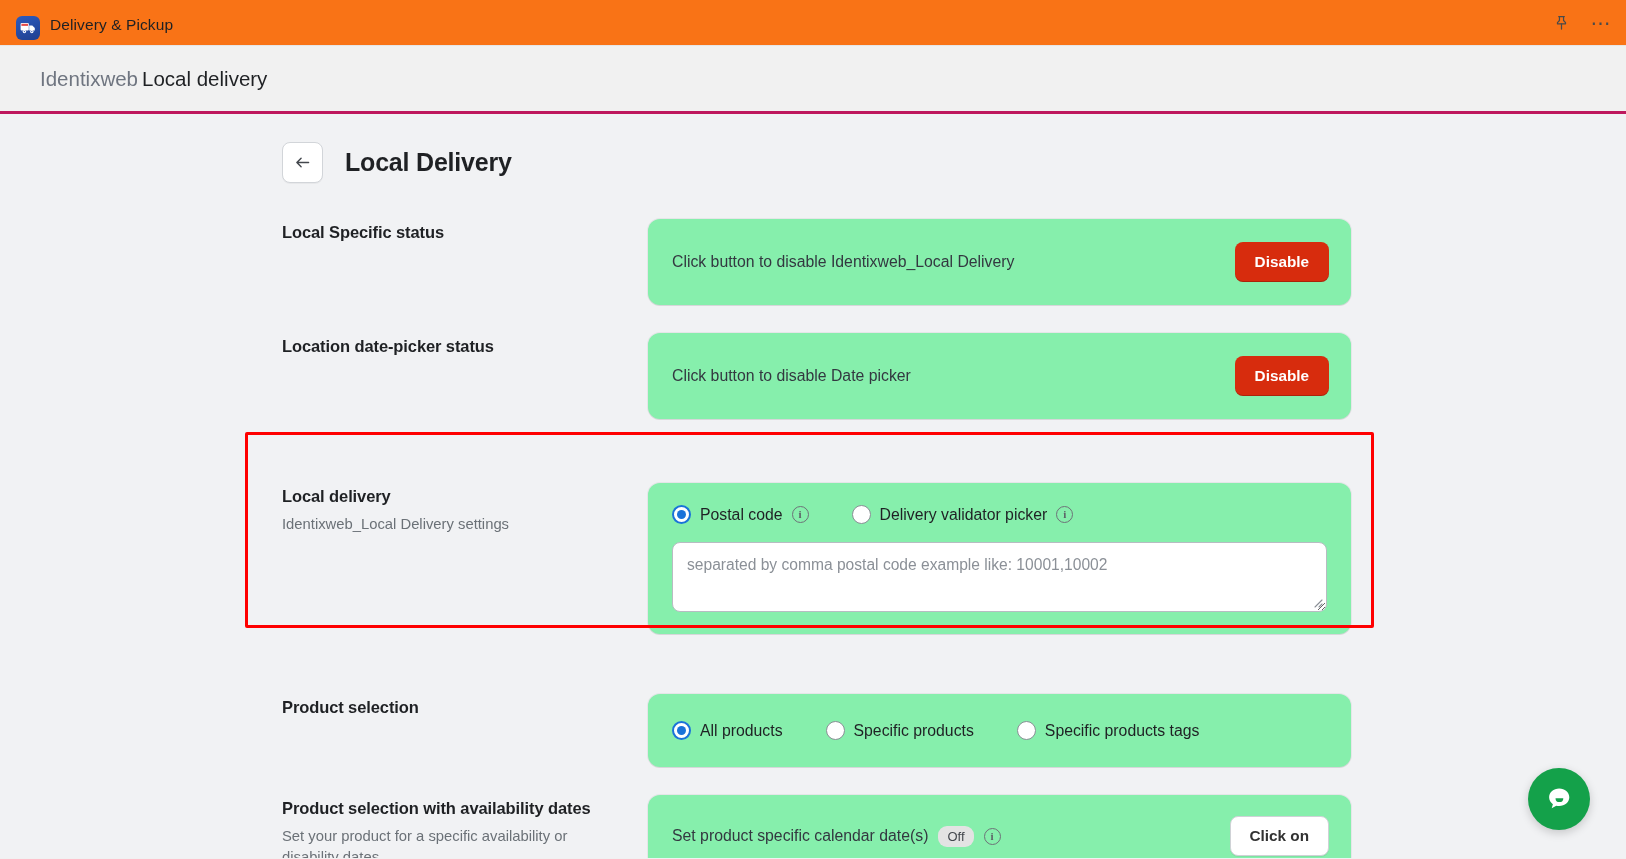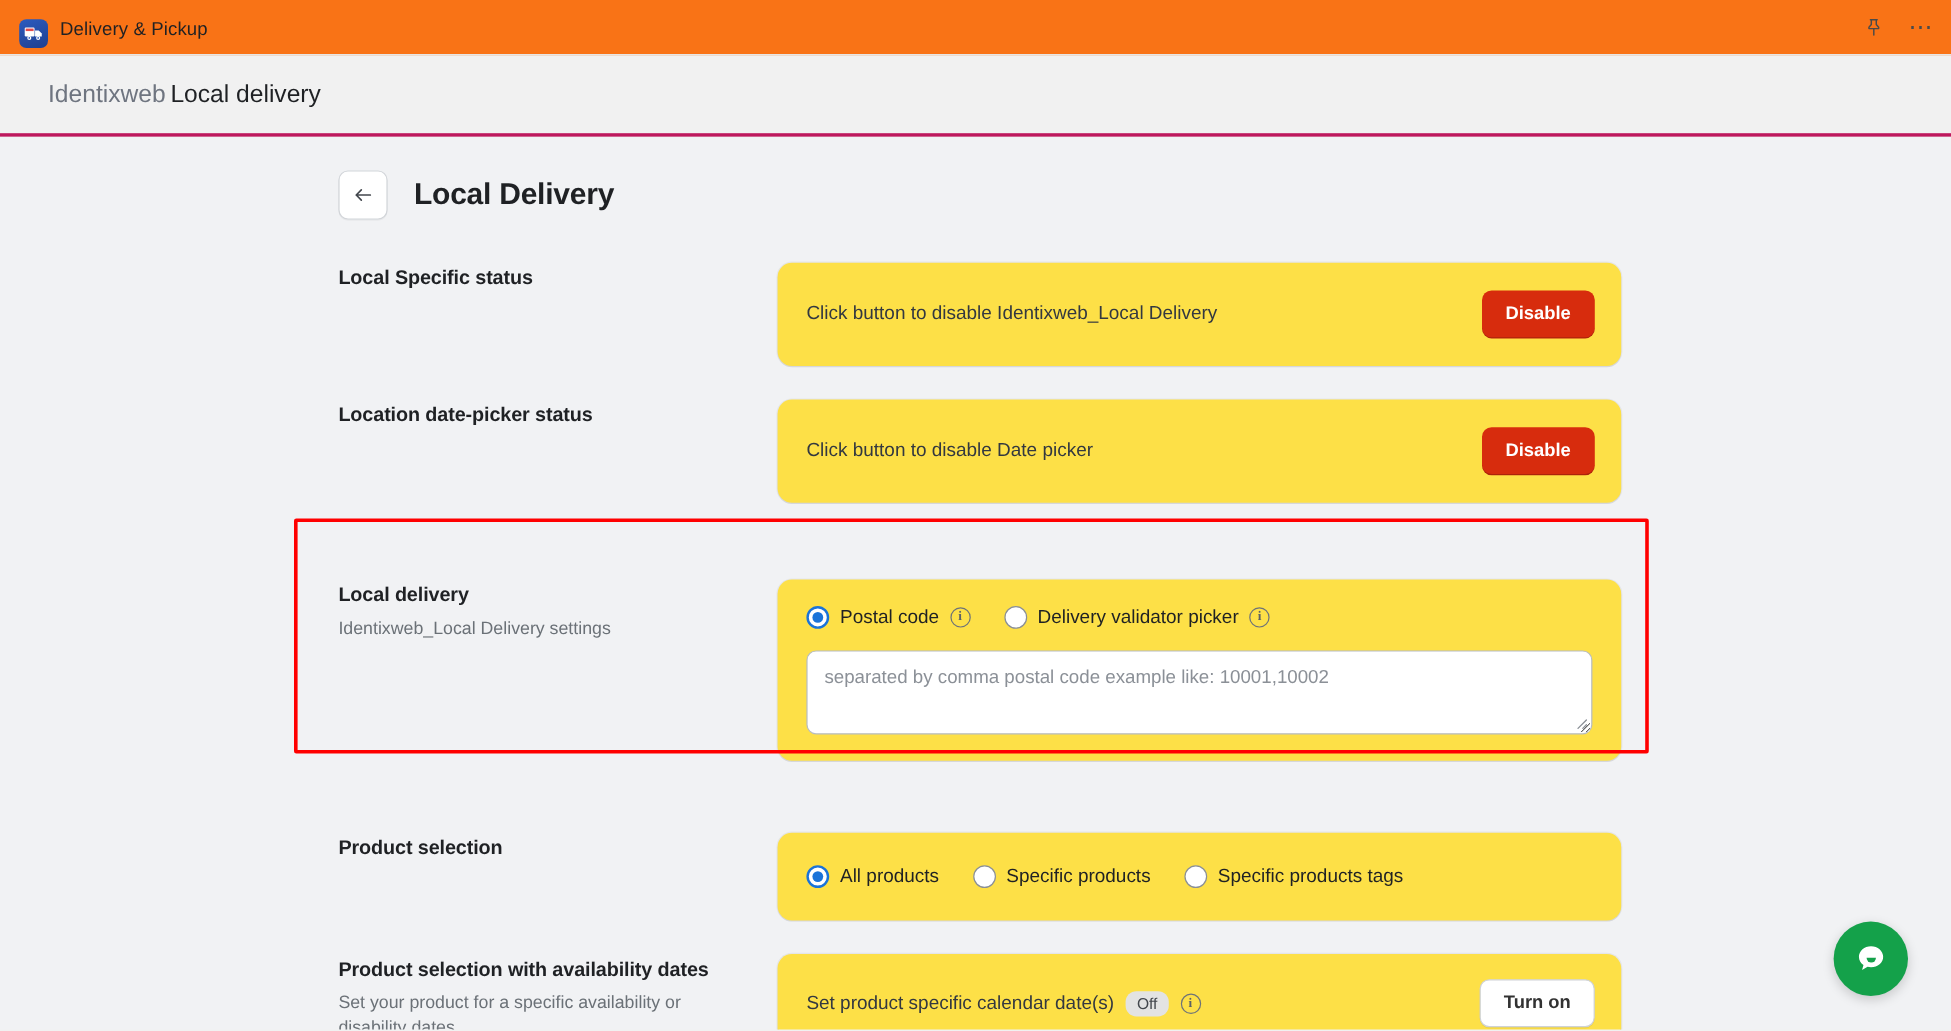--- a/index.html
+++ b/index.html
@@ -92,21 +92,21 @@
     display: flex;
     padding: 0 0 0 282px;
     position: relative;
   }
   .row-label { width: 366px; flex: 0 0 366px; padding-right: 24px; padding-top: 2px; }
   .row-label h3 { font-size: 16.5px; font-weight: 700; color: #1f2124; letter-spacing: -.1px; line-height: 1.35;}
   .row-label p { font-size: 14.8px; color: #6b7177; margin-top: 7px; line-height: 1.4; }
   .row-body { width: 703px; flex: 0 0 703px; }
 
   .card {
-    background: #fde047;
+    background: #86efac;
     border-radius: 12px;
     box-shadow: 0 1px 0 rgba(26,26,26,.07), 0 0 0 1px rgba(26,26,26,.05);
   }
   .card-pad { padding: 22px 24px; }
 
   .card-flex {
     display: flex; align-items: center; justify-content: space-between;
     padding: 0 22px 0 24px;
     min-height: 86px;
   }
@@ -132,21 +132,21 @@
     border-radius: 8px;
     font-size: 15.3px;
     font-weight: 600;
     padding: 10px 19px;
     cursor: pointer;
     box-shadow: 0 1px 0 rgba(0,0,0,.05);
     font-family: "Liberation Sans", sans-serif;
   }
 
   
-  .radio-row { display: flex; align-items: center; gap: 0; }
+  .radio-row { display: flex; align-items: center; gap: 15px; }
   .radio-item { display: flex; align-items: center; gap: 9px; margin-right: 28px; cursor: pointer; }
   .radio {
     width: 19px; height: 19px; border-radius: 50%;
     border: 1.6px solid #8a8f96; background: #fff;
     flex: 0 0 auto;
     display: flex; align-items: center; justify-content: center;
   }
   .radio.checked { border: 2px solid #1a73d9; background: #fff; }
   .radio.checked::after {
     content: ""; width: 9px; height: 9px; border-radius: 50%; background: #1a73d9;
@@ -373,21 +373,21 @@
     <div class="row">
       <div class="row-label">
         <h3>Product selection with availability dates</h3>
         <p>Set your product for a specific availability or disability dates.</p>
       </div>
       <div class="row-body">
         <div class="card card-flex" style="min-height:82px;">
           <span class="card-text">
             <span>Set product specific calendar date(s)</span><span class="badge-off">Off</span><span class="info-icon" style="vertical-align:middle;">i</span>
           </span>
-          <button class="btn-plain">Turn on</button>
+          <button class="btn-plain">Click on</button>
         </div>
       </div>
     </div>
 
   </div>
 
   <div class="chat-widget">
     <svg width="30" height="30" viewBox="0 0 30 30">
       <path d="M15.2 4.5c5.6 0 10.1 3.9 10.1 8.8 0 4.9-4.5 8.8-10.1 8.8-1 0-2-.1-2.9-.4l-4.6 2.6 1.2-4.1c-2.3-1.6-3.8-4.1-3.8-6.9 0-4.9 4.5-8.8 10.1-8.8z" fill="#ffffff"></path>
       <path d="M11.5 14.2h7.8a3.9 3.9 0 0 1-7.8 0z" fill="#14a14a"></path>

